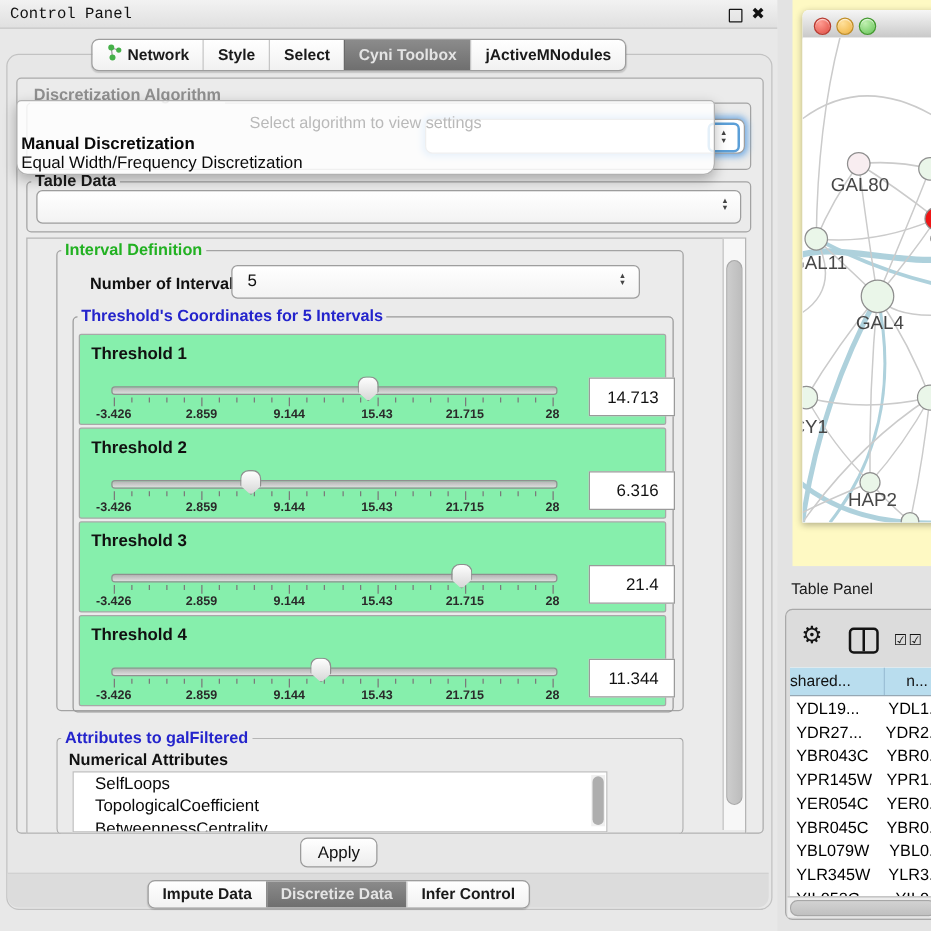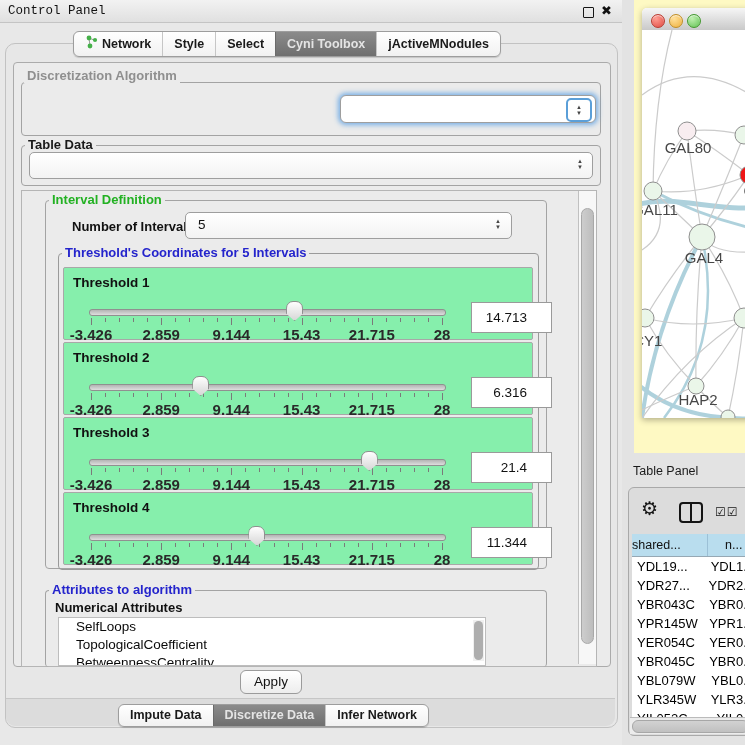--- a/index.html
+++ b/index.html
@@ -73,23 +73,23 @@
   #thr-label{left:62px;top:246px;color:#2424cc;background:#ebebeb;}
 
   .thr-panel{position:absolute;left:63px;width:468px;height:71px;border:1px solid #a8a8a8;border-radius:2px;background:#86efac;}
   .thr-panel .tlabel{position:absolute;left:9px;top:7px;font-weight:bold;font-size:13.5px;}
   .track{position:absolute;left:25px;top:41px;width:355px;height:5px;border:1px solid #909090;border-radius:3px;
          background:linear-gradient(#b4b4b4,#dedede);}
   .thumb-sl{position:absolute;top:33px;width:15px;height:18px;background:linear-gradient(#fefefe,#d7d7d7);
             border:1px solid #8f8f8f;border-radius:7px 7px 2px 2px;
             clip-path:polygon(0 0,100% 0,100% 62%,50% 100%,0 62%);}
   .tick{position:absolute;width:1px;background:#7a7a7a;}
-  .ticklab{position:absolute;font-size:15px;font-weight:bold;color:#2a2a2a;transform:translateX(-50%);white-space:nowrap;}
+  .ticklab{position:absolute;font-size:10px;font-weight:bold;color:#2a2a2a;transform:translateX(-50%);white-space:nowrap;}
   .valbox{position:absolute;left:407px;top:34px;width:55px;height:29px;background:#fff;border:1px solid #9a9a9a;
-          font-size:13.5px;text-align:right;line-height:29px;padding-right:24px;}
+          font-size:13.5px;text-align:right;line-height:29px;padding-right:12px;}
 
   #attr-box{left:45px;top:590px;width:500px;height:76px;border-bottom:none;}
   #attr-label{left:49px;top:583px;color:#2424cc;}
   #attr-sub{left:55px;top:600px;font-weight:bold;font-size:13px;}
   #attr-list{left:58px;top:617px;width:426px;height:47px;background:#fff;border:1px solid #bdbdbd;overflow:hidden;}
   #attr-list .row{height:18px;line-height:18px;padding-left:17px;font-size:13.5px;color:#0a0a0a;}
   #attr-vscroll{position:absolute;right:1px;top:2px;width:11px;height:41px;background:#f0f0f0;}
   #attr-vscroll .thumb{position:absolute;left:1px;top:1px;width:9px;height:39px;background:#aeaeae;border-radius:5px;}
 
   #apply-btn{left:240px;top:670px;width:60px;height:22px;background:linear-gradient(#ffffff,#ededed);
@@ -168,20 +168,25 @@
     </div>
 
   <div id="algo-ghost-label" class="abs legend">Discretization Algorithm</div>
   <div id="algo-box" class="abs fieldset"></div>
   <div id="algo-combo" class="abs">
     <span class="stepbtn">
       <span class="updown">▲<br>▼</span>
     </span>
   </div>
 
+  <div id="algo-popup" class="abs">
+    <div class="ph">Select algorithm to view settings</div>
+    <div class="item" style="top:26px;font-weight:bold;">Manual Discretization</div>
+    <div class="item" style="top:41px;">Equal Width/Frequency Discretization</div>
+  </div>
 
   <div id="tabledata-box" class="abs fieldset"></div>
   <div id="tabledata-label" class="abs legend">Table Data</div>
   <div id="tabledata-combo" class="abs">
     <span class="updown">▲<br>▼</span>
   </div>
 
   <div id="viewport" class="abs"></div>
   <div id="vscroll" class="abs">
       <div class="thumb"></div>
@@ -347,21 +352,21 @@
         <div class="tick" style="left: 349.92px; top: 50px; height: 4px;"></div>
         <div class="tick" style="left: 363.96px; top: 50px; height: 4px;"></div>
         <div class="tick" style="left: 378px; top: 50px; height: 7px;"></div>
         <div class="ticklab" style="left: 378px; top: 58px;">28</div>
         <div class="thumb-sl" style="left: 184.468px;"></div>
         <div class="valbox">11.344</div>
       </div>
     </div>
 
   <div id="attr-box" class="abs fieldset"></div>
-  <div id="attr-label" class="abs legend">Attributes to algorithm</div>
+  <div id="attr-label" class="abs legend">Attributes to galFiltered</div>
   <div id="attr-sub" class="abs">Numerical Attributes</div>
   <div id="attr-list" class="abs">
     <div id="attr-rows">
         <div class="row">SelfLoops</div>
         <div class="row">TopologicalCoefficient</div>
         <div class="row">BetweennessCentrality</div>
       </div>
     <div id="attr-vscroll">
         <div class="thumb"></div>
       </div>
@@ -370,21 +375,21 @@
   <div id="apply-btn" class="abs">Apply</div>
 
   <div id="bottom-tabs" class="abs seg-tabs">
       <div class="seg">
         <span>Impute Data</span>
       </div>
       <div class="seg sel">
         <span>Discretize Data</span>
       </div>
       <div class="seg">
-        <span>Infer Network</span>
+        <span>Infer Control</span>
       </div>
     </div>
 </div>
 
 <div id="right-region" class="abs">
   <div id="blue-desk" class="abs">
     <div id="net-window" class="abs">
       <div id="net-titlebar" class="abs">
         <span id="tl-red" class="tl"></span>
         <span id="tl-yellow" class="tl"></span>

